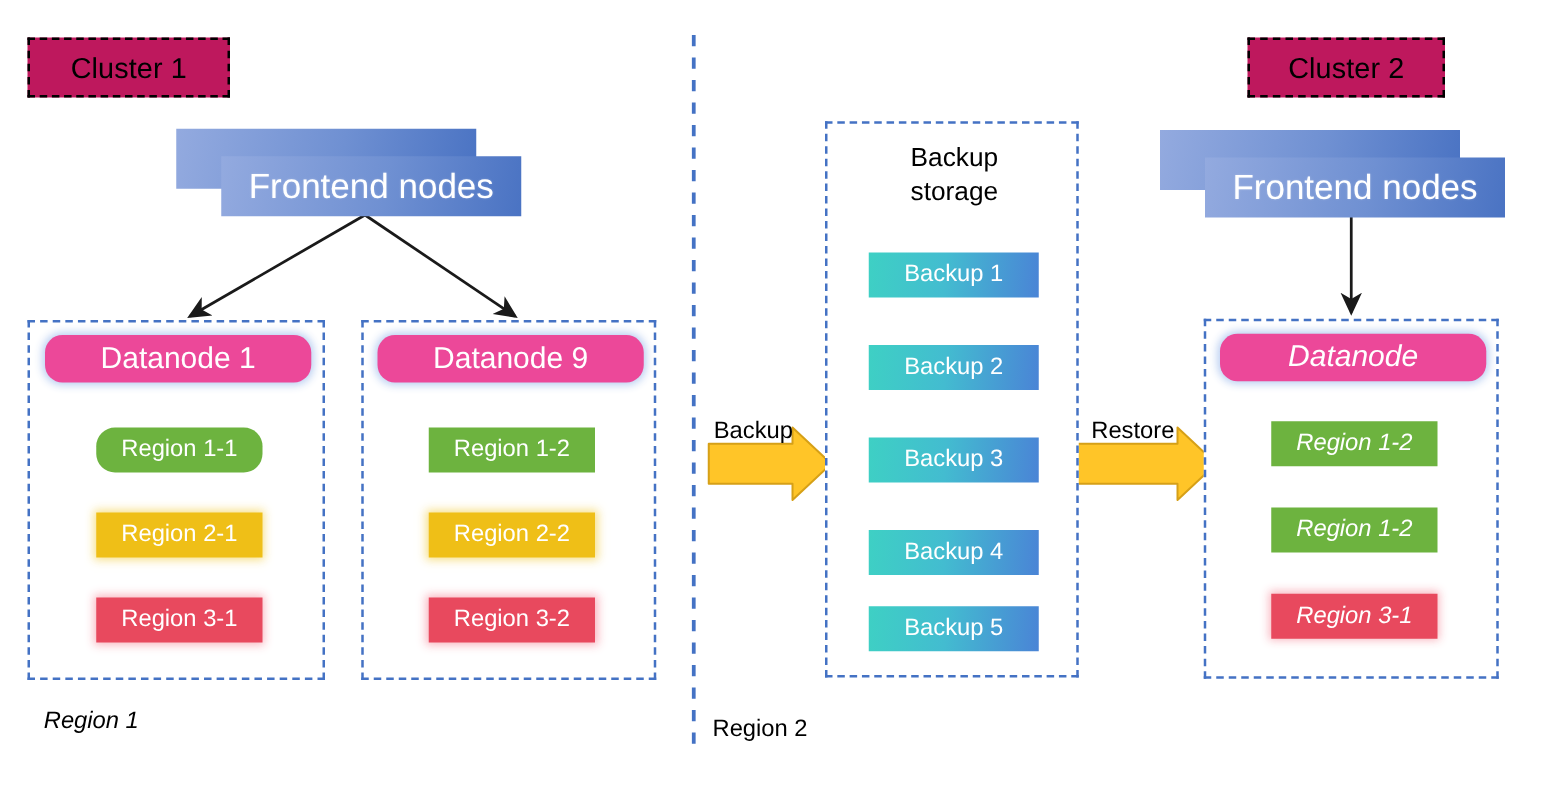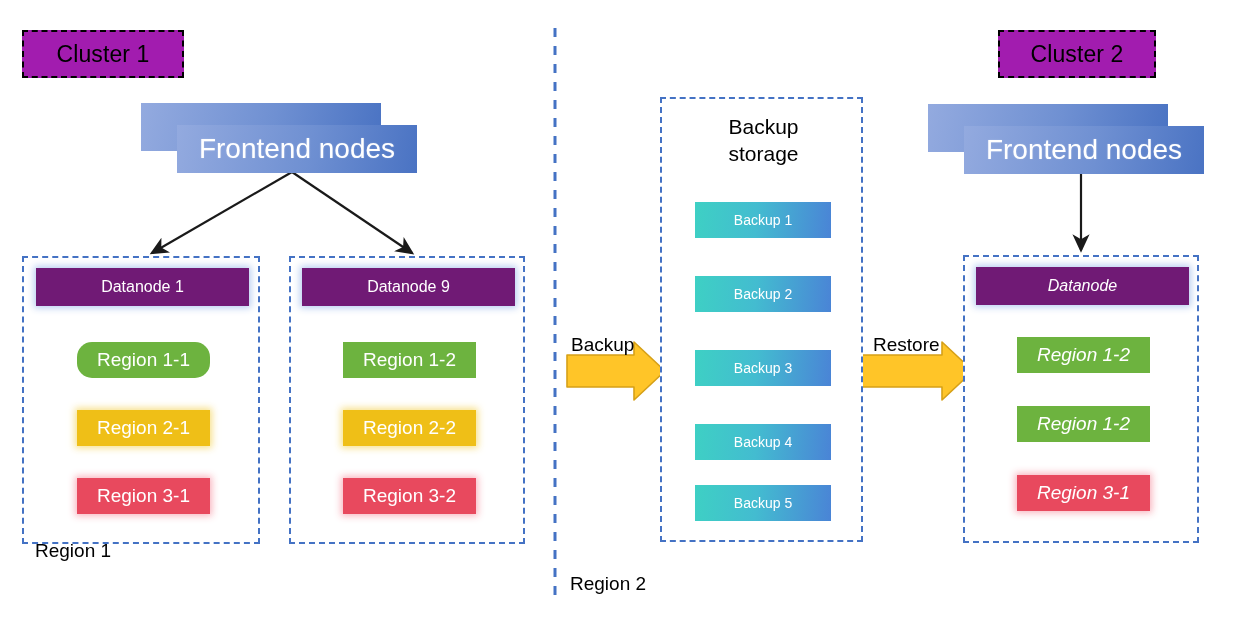--- a/index.html
+++ b/index.html
@@ -18,21 +18,21 @@
     background: #ffffff;
     overflow: hidden;
   }
 
   
   .abs { position: absolute; box-sizing: border-box; }
 
   
   .cluster-tag {
     border: 2px dashed #000000;
-    background: #a21caf;
+    background: #be185d;
     display: flex;
     align-items: center;
     justify-content: center;
     color: #000000;
     font-size: 23px;
     letter-spacing: 0.1px;
   }
 
   
   .stack-wrap { position: absolute; }
@@ -56,27 +56,28 @@
   }
 
   
   .dashed-blue {
     border: 2px dashed #4472C4;
     background: #ffffff;
   }
 
   
   .node-header {
-    background: #701a75;
-    color: #ffffff;
-    display: flex;
-    align-items: center;
-    justify-content: center;
-    font-size: 16px;
+    background: #ec4899;
+    color: #ffffff;
+    display: flex;
+    align-items: center;
+    justify-content: center;
+    font-size: 24px;
     box-shadow: 0 0 7px 2px rgba(180,202,240,0.95);
+    border-radius: 14px;
   }
 
   
   .region {
     display: flex;
     align-items: center;
     justify-content: center;
     color: #ffffff;
     font-size: 19px;
     height: 36px;
@@ -85,21 +86,21 @@
   .region.yellow { background: #EFBF17; box-shadow: 0 0 7px 2px rgba(247,222,130,0.95); }
   .region.red    { background: #E8495E; box-shadow: 0 0 7px 2px rgba(249,177,188,0.95); }
 
   
   .backup-chip {
     height: 36px;
     display: flex;
     align-items: center;
     justify-content: center;
     color: #ffffff;
-    font-size: 14px;
+    font-size: 19px;
     background: linear-gradient(95deg, #3ED0C4 0%, #43BCD0 45%, #4A84D6 100%);
   }
 
   
   .plain-label {
     color: #000000;
     font-size: 19px;
     white-space: nowrap;
   }
   .title-2line {
@@ -232,16 +233,16 @@
       <span>Region 1-2</span>
     </div>
     <div class="abs region red" style="left:52px; top:218px; width:133px;">
       <span>Region 3-1</span>
     </div>
   </div>
 
   <div class="abs arrow-label" style="left:571px; top:334px;">Backup</div>
   <div class="abs arrow-label" style="left:873px; top:334px;">Restore</div>
 
-  <div class="abs plain-label" style="left:35px; top:540px;">Region 1</div>
+  <div class="abs plain-label" style="left:35px; top:566px;font-style:italic;">Region 1</div>
   <div class="abs plain-label" style="left:570px; top:573px;">Region 2</div>
 
 </div>
 
 </body></html>

